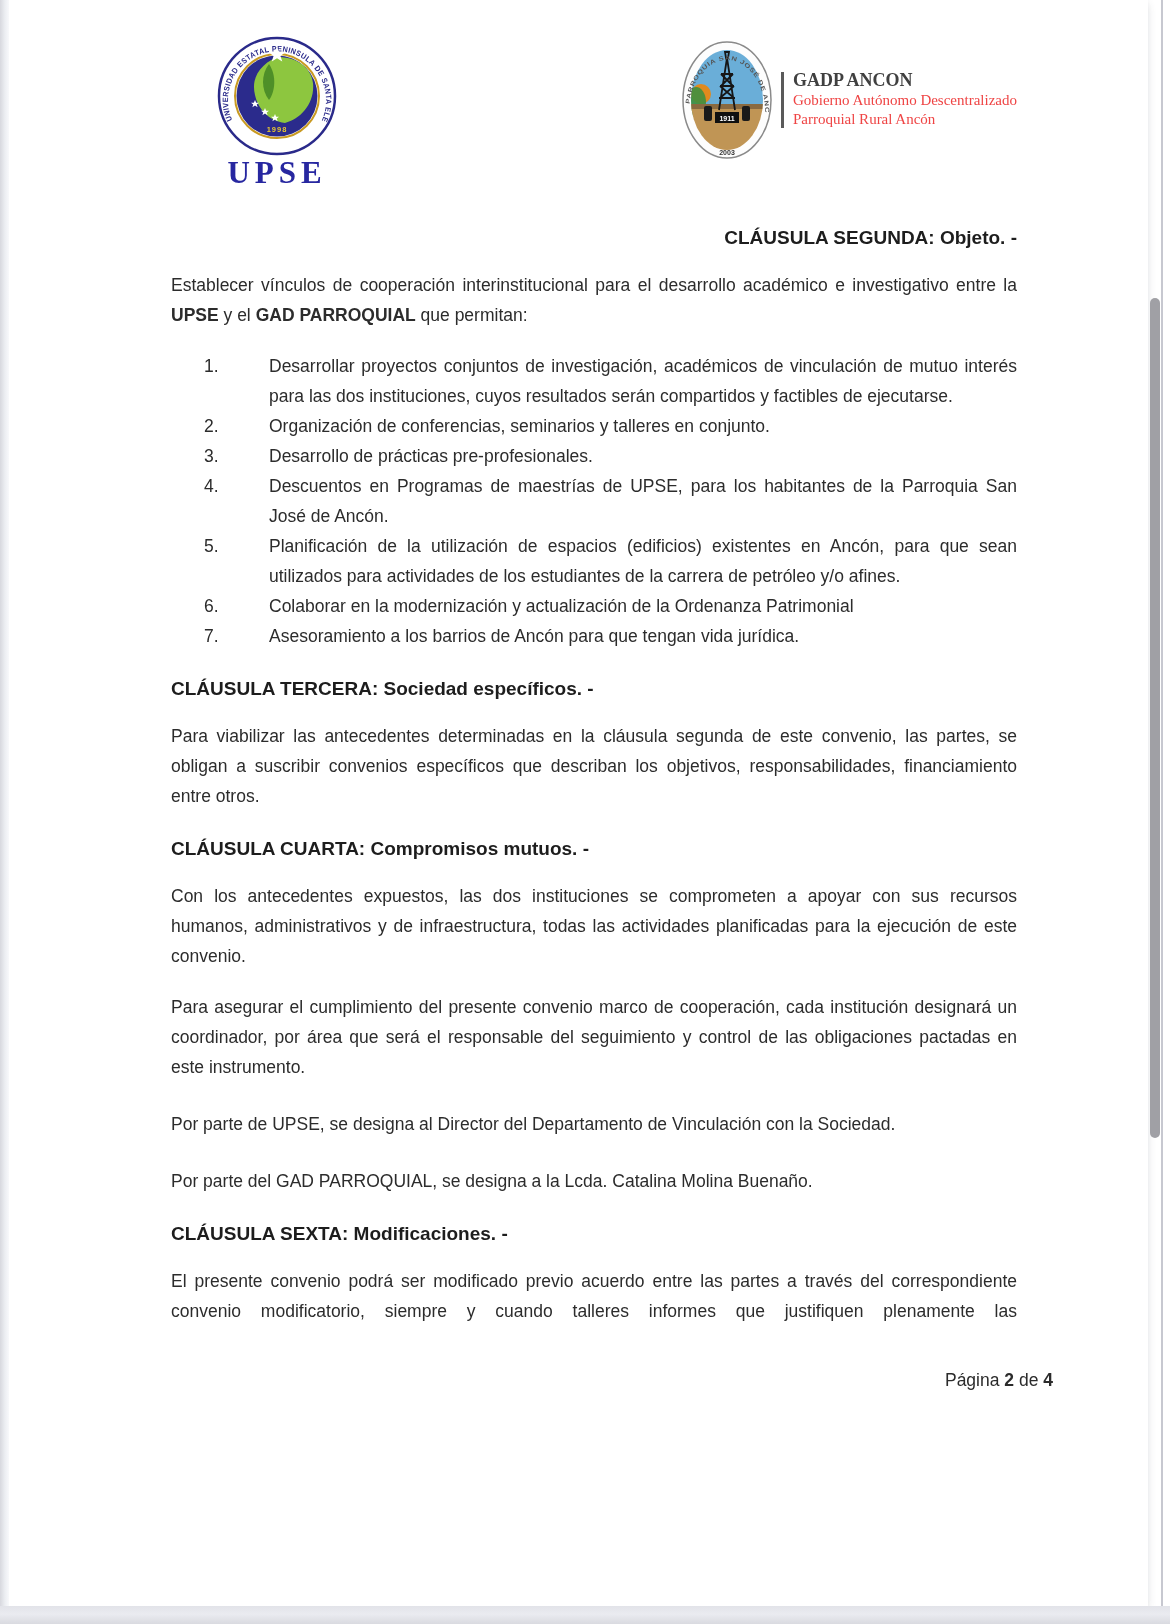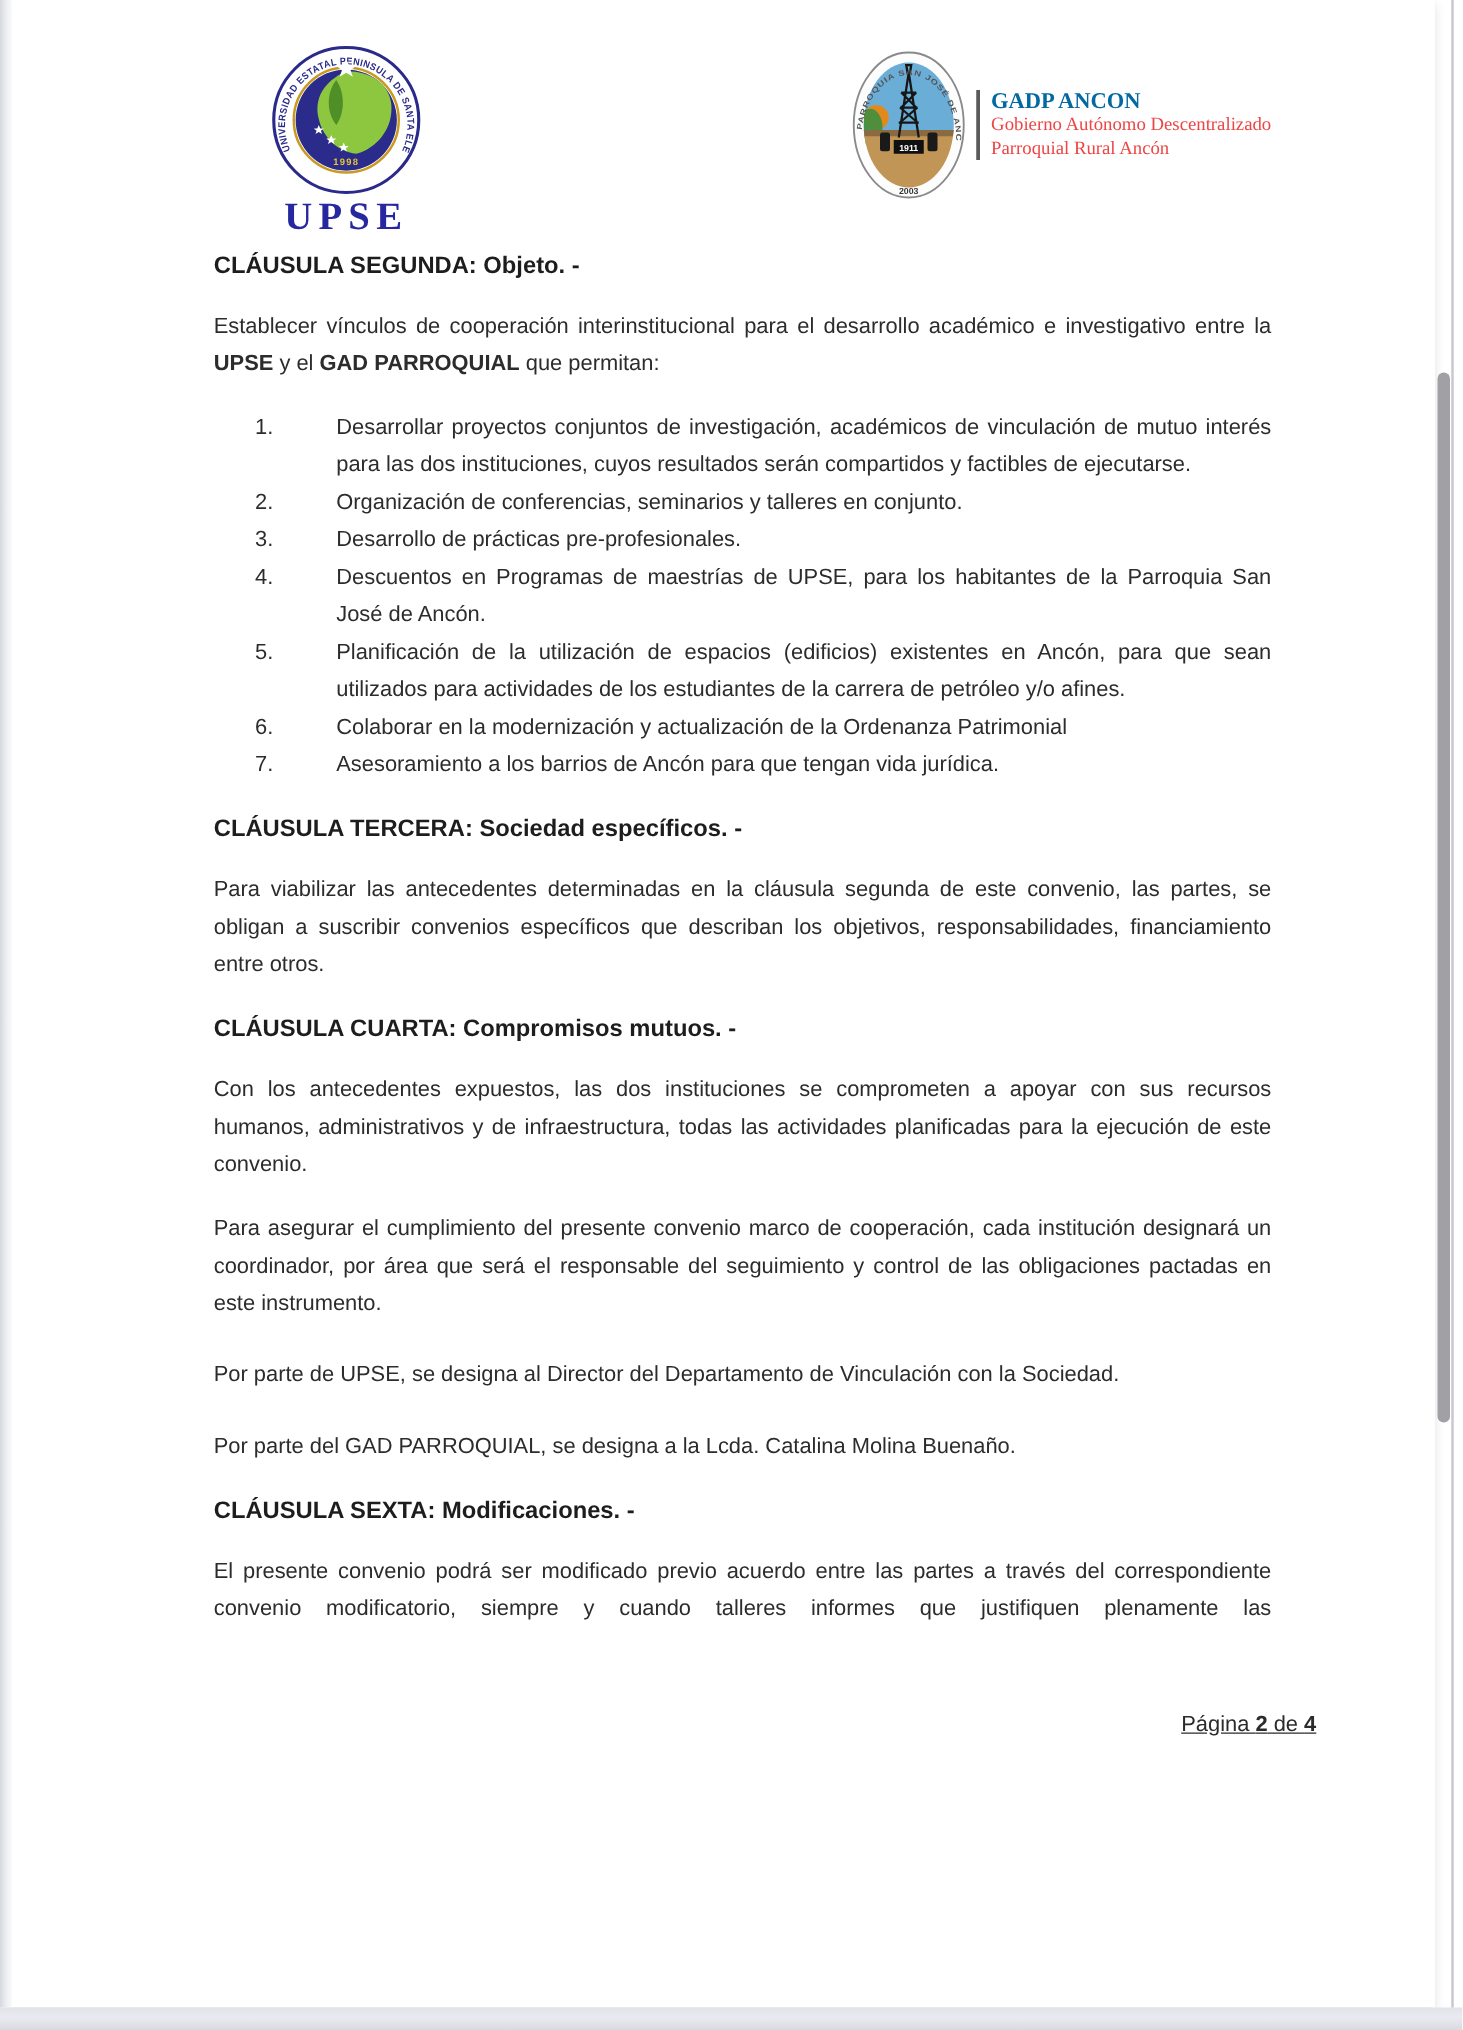--- a/index.html
+++ b/index.html
@@ -20,34 +20,34 @@
     background:#a0a0a5; border-radius:6px; }
 
   .content{ position:absolute; left:162px; top:0; width:846px; }
 
   .header{ display:flex; justify-content:space-between; align-items:flex-start;
     margin-top:34px; height:156px; }
   .upse-wrap{ margin-left:6px; }
   .gadp{ display:flex; align-items:flex-start; margin-top:4px; }
   .gadp-divider{ width:3px; height:56px; background:#5a5a5a; margin:34px 9px 0 8px; }
   .gadp-textblock{ margin-top:32px; font-family:"Liberation Serif","DejaVu Serif",serif; }
-  .gadp-title{ font-size:18px; font-weight:700; color:#0369a1; line-height:21px; }
+  .gadp-title{ font-size:18px; font-weight:700; color:#404040; line-height:21px; }
   .gadp-line{ font-size:15px; color:#ef4444; line-height:19px; }
 
   h2.clause{ font-size:19px; font-weight:700; color:#1d1d1d; margin-top:27px; }
-  h2.first{ margin-top:12px; }
+  h2.first{ margin-top:37px;text-align:right; }
   p.para{ font-size:17.5px; line-height:30px; text-align:justify; margin-top:21px; }
   p.standalone{ margin-top:27px; }
   .justify-last{ text-align-last:justify; }
   ol.obj-list{ list-style:none; margin-top:21px; }
   ol.obj-list li{ display:flex; font-size:17.5px; line-height:30px; }
   ol.obj-list .num{ flex:0 0 33px; margin-left:33px; }
   ol.obj-list .txt{ flex:1; text-align:justify;margin-left:32px; }
 
-  .footer{ margin-top:68px; margin-right:-36px; text-align:right; font-size:17.5px; color:#2b2b2b;text-decoration:underline; }
+  .footer{ margin-top:44px; margin-right:-36px; text-align:right; font-size:17.5px; color:#2b2b2b; }
   .footer strong{ font-weight:700; }
 </style>
 </head>
 <body>
 
 <div class="page">
   <div class="content">
 
     <div class="header">
 

